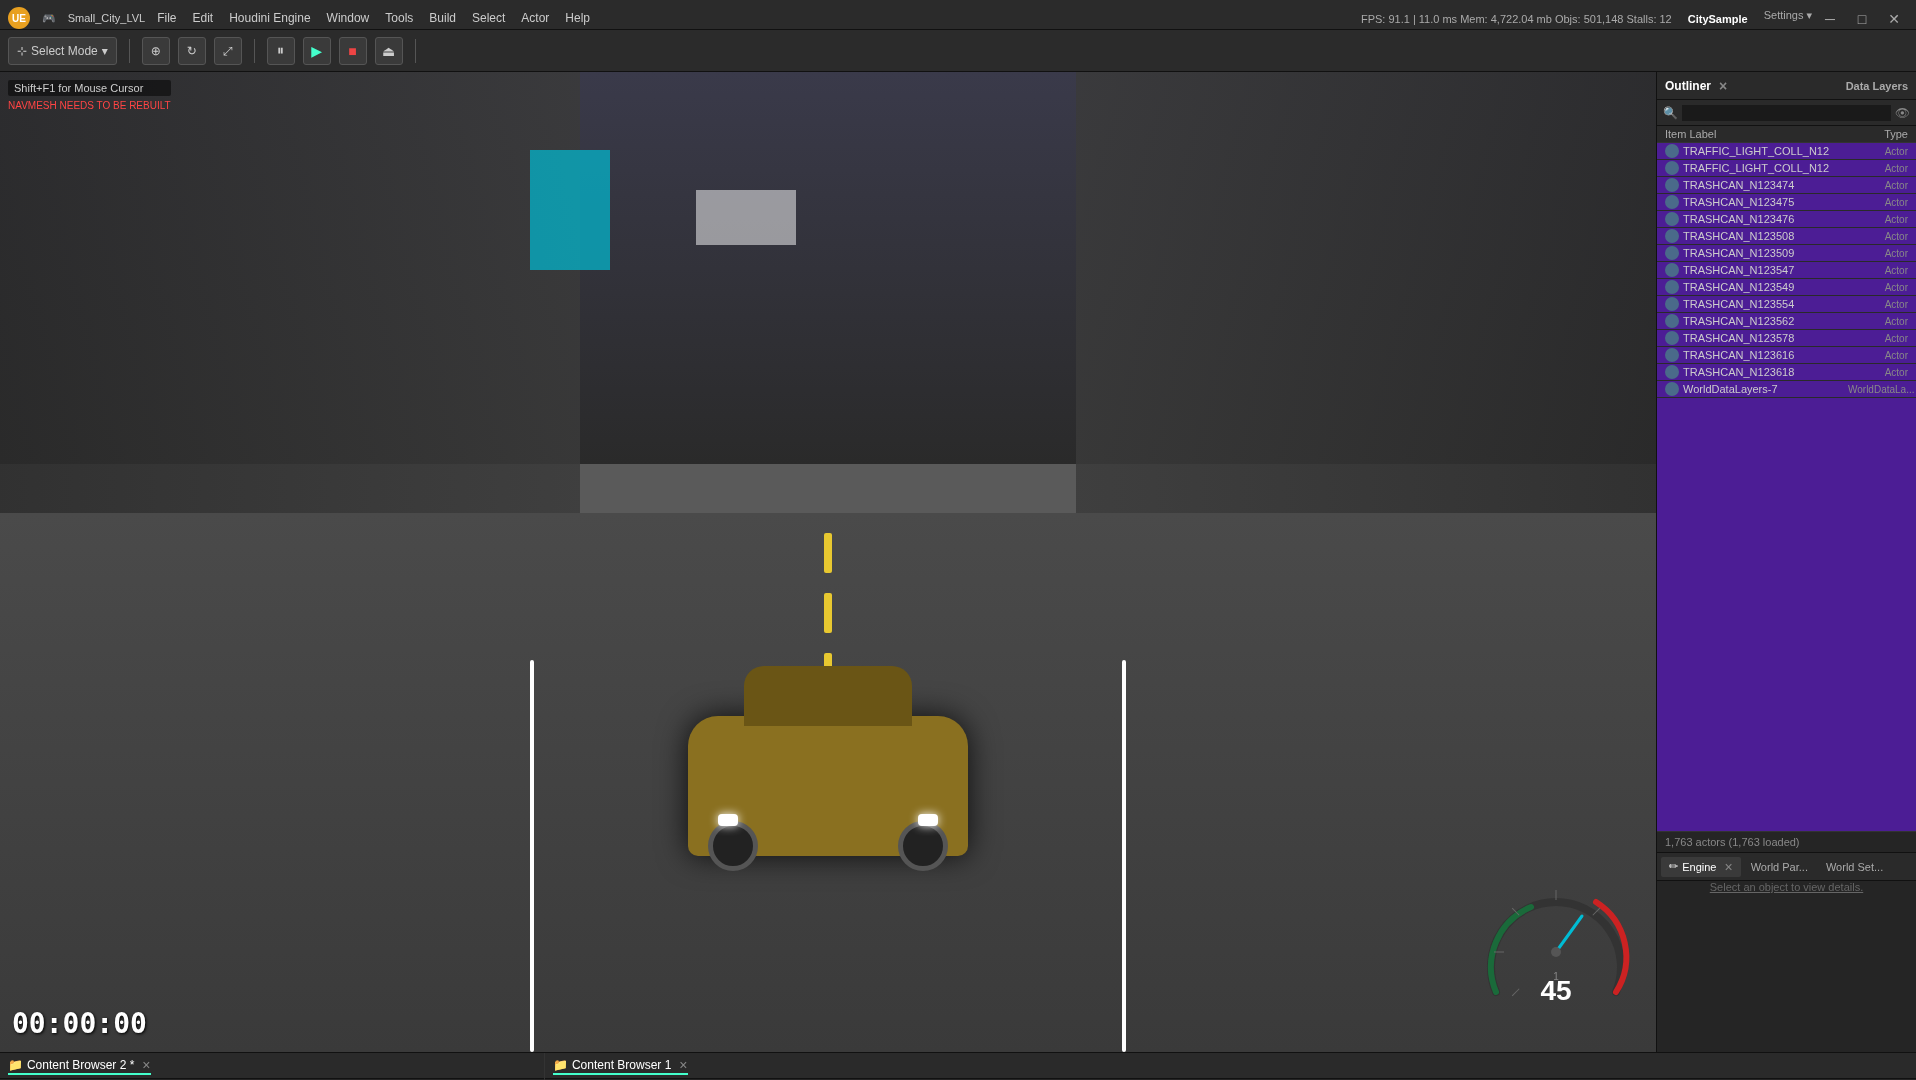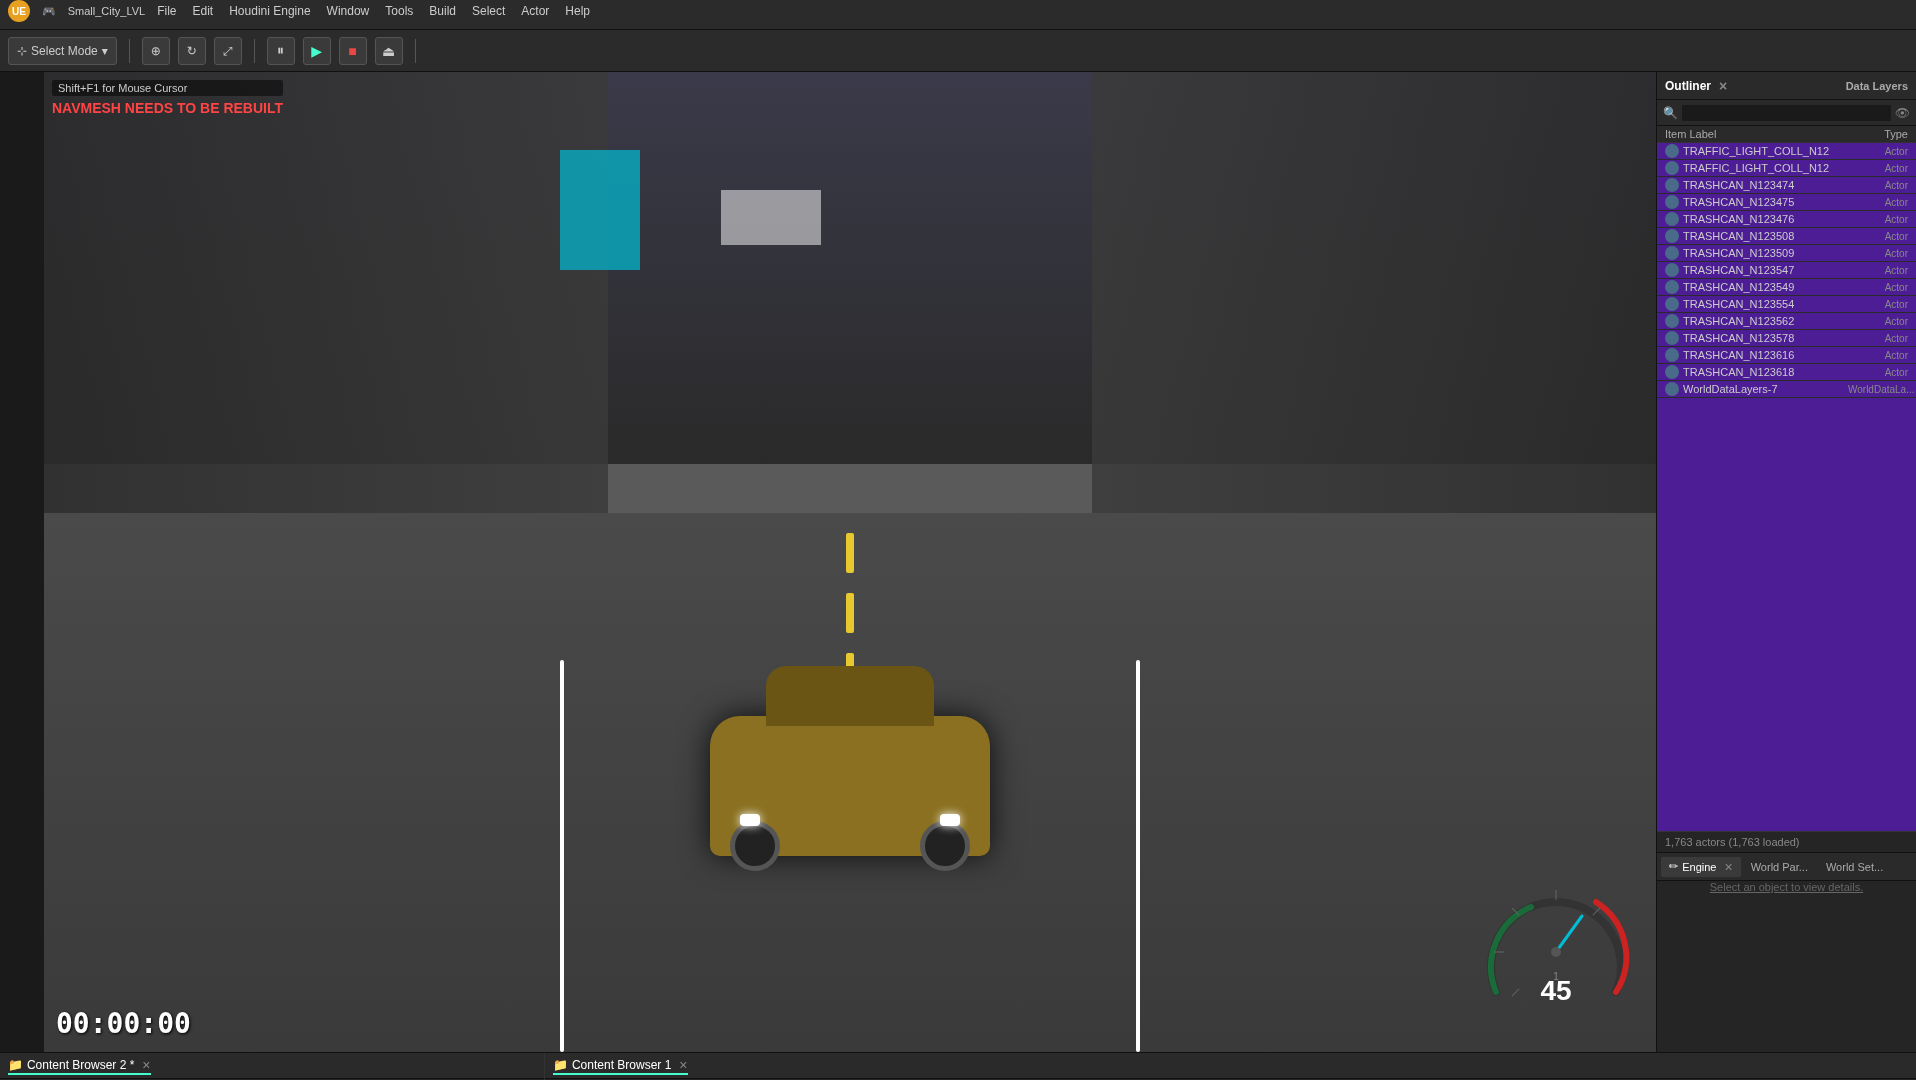--- a/index.html
+++ b/index.html
@@ -12,21 +12,21 @@
       color: #ccc;
       overflow: hidden;
       position: relative;
     }
 
     
     #titlebar {
       height: 30px;
       background: #2b2b2b;
       display: flex;
-      align-items: flex-start;
+      align-items: flex-end;
       justify-content: space-between;
       padding: 0 8px;
       border-bottom: 1px solid #111;
     }
     #titlebar-left {
       display: flex;
       align-items: center;
       gap: 12px;
     }
     #titlebar-logo {
@@ -94,21 +94,20 @@
       display: flex;
       height: calc(1080px - 30px - 42px - 28px);
     }
 
     
     #viewport {
       flex: 1;
       background: #404040;
       position: relative;
       overflow: hidden;
-      margin-left: 44px;
     }
     #viewport-scene {
       width: 100%; height: 100%;
       background: linear-gradient(180deg, #2a3040 0%, #1a1a1a 100%);
       position: relative;
     }
     
     .road-bg {
       position: absolute; bottom: 0; left: 0; right: 0; top: 0;
       background:
@@ -185,21 +184,21 @@
       position: absolute; top: 12%; left: 42%; width: 100px; height: 55px;
       background: #fff; opacity: 0.5;
     }
 
     .viewport-overlay-top {
       position: absolute; top: 8px; left: 8px;
       color: #aaa; font-size: 11px;
       display: flex; flex-direction: column; gap: 4px;
     }
     .navmesh-warning {
-      color: #ff4444; font-size: 14px; font-weight: bold;
+      color: #ff4444; font-size: 10px; font-weight: normal;
     }
     .mouse-hint {
       background: rgba(0,0,0,0.5);
       padding: 2px 6px; border-radius: 2px;
       color: #ccc; font-size: 11px;
     }
     .timecode {
       position: absolute; bottom: 12px; left: 12px;
       color: #fff; font-size: 28px; font-weight: bold;
       font-family: monospace;
@@ -366,20 +365,30 @@
     <div id="titlebar-menu">
       <span>File</span>
       <span>Edit</span>
       <span>Houdini Engine</span>
       <span>Window</span>
       <span>Tools</span>
       <span>Build</span>
       <span>Select</span>
       <span>Actor</span>
       <span>Help</span>
+    </div>
+  </div>
+  <div id="titlebar-right">
+    <span>FPS: 91.1  |  11.0 ms  Mem: 4,722.04 mb  Objs: 501,148  Stalls: 12</span>
+    <span style="color:#fff;font-weight:bold;">CitySample</span>
+    <div id="titlebar-winbtns">
+      <span style="font-size:11px;color:#aaa;cursor:pointer;">Settings ▾</span>
+      <div class="win-btn">─</div>
+      <div class="win-btn">□</div>
+      <div class="win-btn close">✕</div>
     </div>
   </div>
 </div>
 
 <div id="toolbar">
   <div class="toolbar-btn" style="background:#3a3a3a;">
     <span>⊹</span>
     <span>Select Mode</span>
     <span>▾</span>
   </div>

